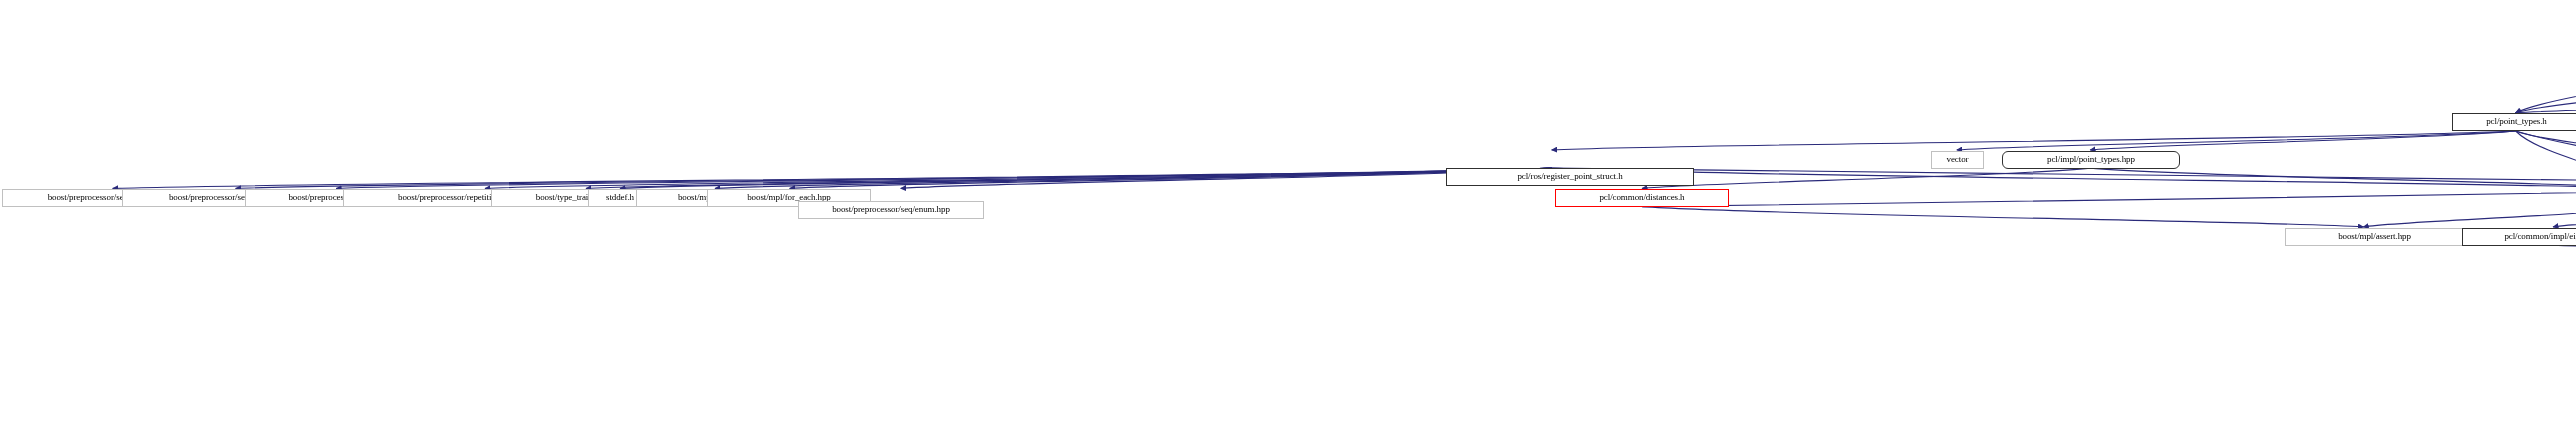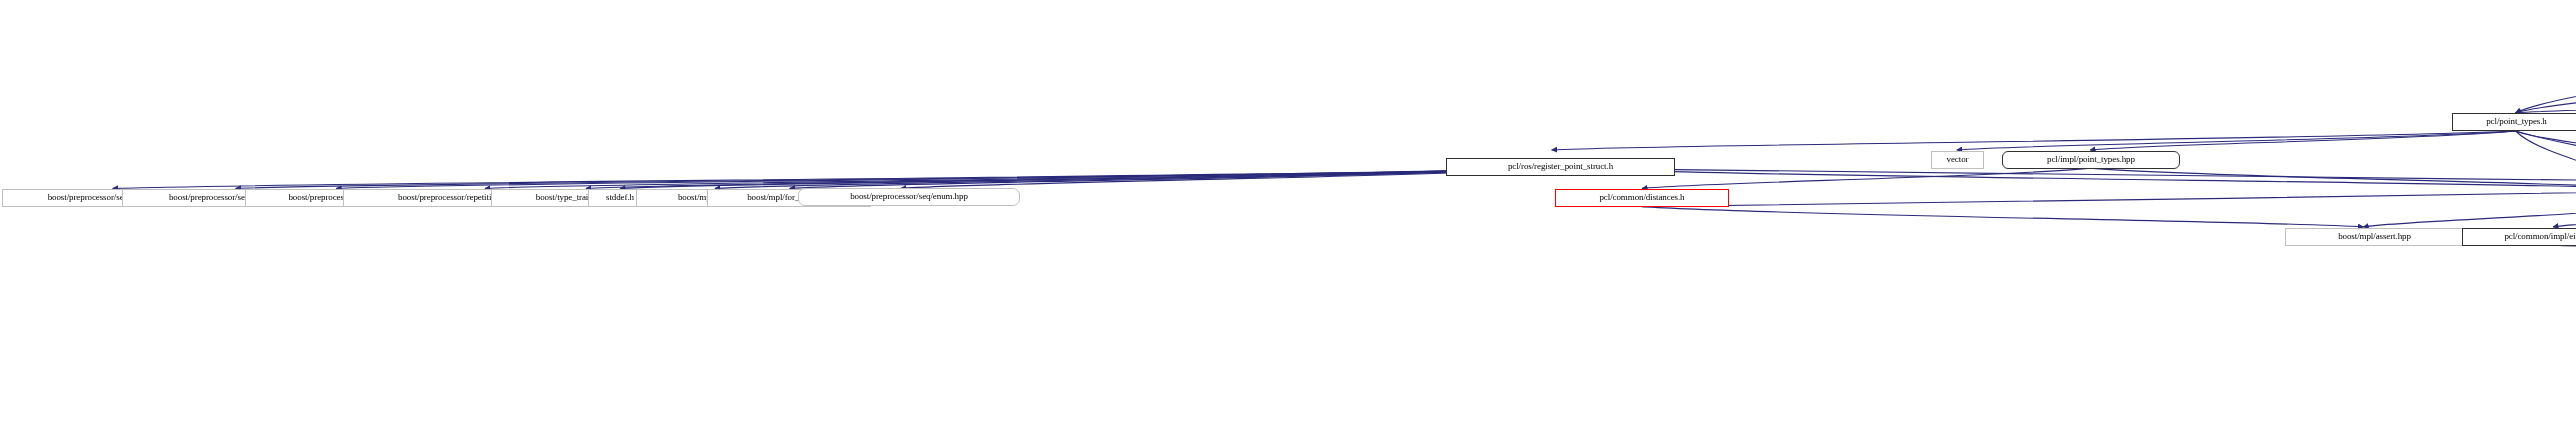--- a/index.html
+++ b/index.html
@@ -94,21 +94,21 @@
         <path d="M5318,419 C5284.19,432.5 5168.96,440 5145.5,449" fill="none" stroke="#2a2a7a" stroke-width="1.6" marker-end="url(#ah)"></path>
         <path d="M5318,419 C5328.878,432.5 5365.952,440 5373.5,449" fill="none" stroke="#2a2a7a" stroke-width="1.6" marker-end="url(#ah)"></path>
         <path d="M5318,419 C5362.786,432.5 5515.424,440 5546.5,449" fill="none" stroke="#2a2a7a" stroke-width="1.6" marker-end="url(#ah)"></path>
         <path d="M5318,419 C5385.522,432.5 5615.648,440 5662.5,449" fill="none" stroke="#2a2a7a" stroke-width="1.6" marker-end="url(#ah)"></path>
       </g>
   </svg>
   <div id="node-layer">
       <div class="node hdr" style="left: 2452px; top: 113px; width: 129px;">
         <span>pcl/point_types.h</span>
       </div>
-      <div class="node hdr" style="left: 1446px; top: 158px; width: 229px;">
+      <div class="node hdr" style="left: 1446px; top: 168px; width: 248px;">
         <span>pcl/ros/register_point_struct.h</span>
       </div>
       <div class="node " style="left: 1931px; top: 151px; width: 53px;">
         <span>vector</span>
       </div>
       <div class="node hdr" style="left: 2002px; top: 151px; width: 178px; border-radius: 6px;">
         <span>pcl/impl/point_types.hpp</span>
       </div>
       <div class="node " style="left: 2px; top: 189px; width: 220px;">
         <span>boost/preprocessor/seq/for_each.hpp</span>
@@ -127,21 +127,21 @@
       </div>
       <div class="node " style="left: 588px; top: 189px; width: 64px;">
         <span>stddef.h</span>
       </div>
       <div class="node " style="left: 636px; top: 189px; width: 158px;">
         <span>boost/mpl/vector.hpp</span>
       </div>
       <div class="node " style="left: 707px; top: 189px; width: 164px;">
         <span>boost/mpl/for_each.hpp</span>
       </div>
-      <div class="node " style="left: 798px; top: 188px; width: 222px; border-radius: 7px;">
+      <div class="node " style="left: 798px; top: 201px; width: 186px;">
         <span>boost/preprocessor/seq/enum.hpp</span>
       </div>
       <div class="node red" style="left: 1555px; top: 189px; width: 174px;">
         <span>pcl/common/distances.h</span>
       </div>
       <div class="node " style="left: 2285px; top: 228px; width: 179px;">
         <span>boost/mpl/assert.hpp</span>
       </div>
       <div class="node hdr" style="left: 2462px; top: 228px; width: 184px;">
         <span>pcl/common/impl/eigen.hpp</span>

